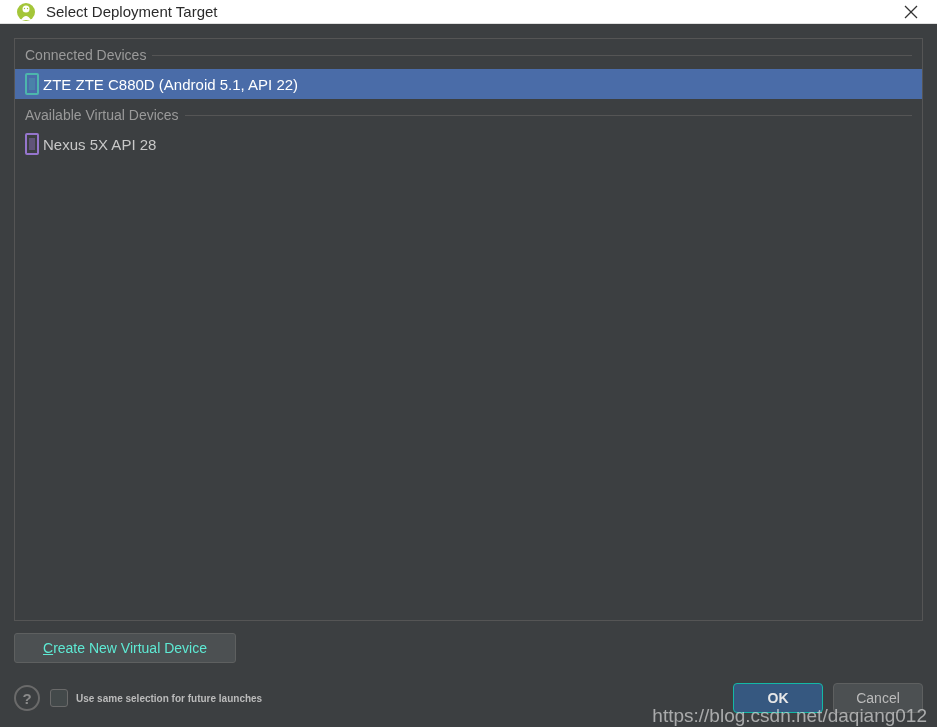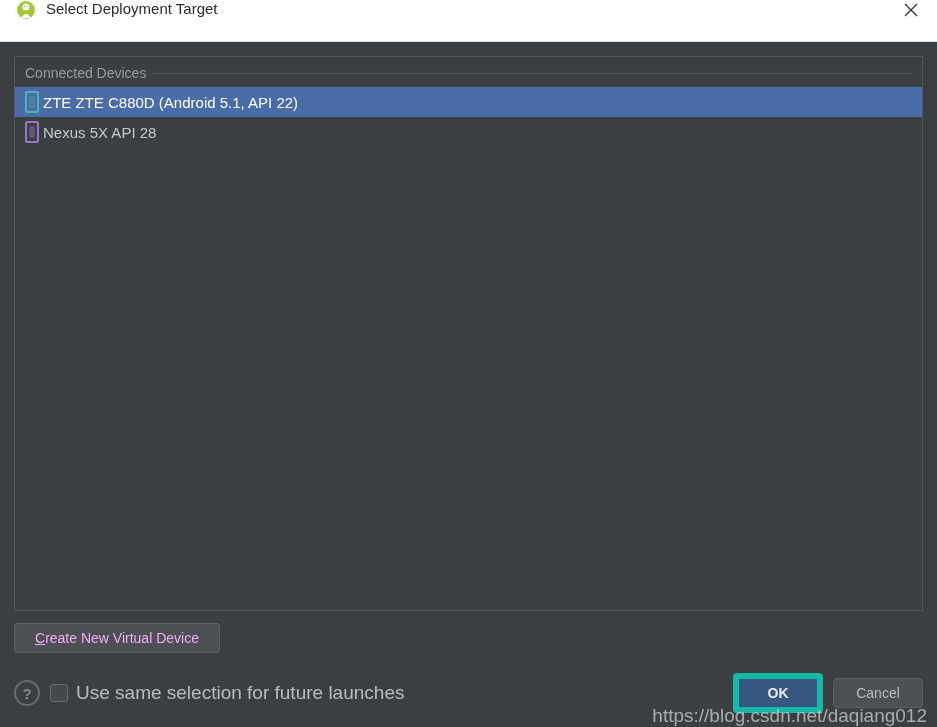--- a/index.html
+++ b/index.html
@@ -10,23 +10,24 @@
     }
     body {
       width: 937px;
       height: 727px;
       background: #ffffff;
       display: flex;
       flex-direction: column;
       overflow: hidden;
     }
     .titlebar {
-      height: 42px;
+      height: 24px;
       background: #ffffff;
       display: flex;
+      align-items: center;
       padding: 0 16px;
       border-bottom: 1px solid #e0e0e0;
     }
     .titlebar-icon {
       width: 20px;
       height: 20px;
       margin-right: 10px;
       display: flex;
       align-items: center;
       justify-content: center;
@@ -118,23 +119,23 @@
       height: 12px;
       background: #9575cd;
       opacity: 0.4;
     }
     .below-panel {
       margin-top: 12px;
     }
     .btn {
       background: #4c5052;
       border: 1px solid #5e6060;
-      color: #f0abfc;
+      color: #5eead4;
       font-size: 14px;
-      padding: 6px 20px;
+      padding: 6px 28px;
       border-radius: 3px;
       cursor: pointer;
     }
     .btn .underline {
       text-decoration: underline;
     }
     .bottom-bar {
       display: flex;
       align-items: center;
       margin-top: 20px;
@@ -151,42 +152,43 @@
       color: #8a8a8a;
       font-size: 15px;
       cursor: pointer;
       font-weight: bold;
     }
     .checkbox-wrap {
       display: flex;
       align-items: center;
       gap: 8px;
       color: #bbbbbb;
-      font-size: 19px;
-      flex: 1;
-      cursor: pointer;
+      font-size: 10px;
+      flex: 1;
+      cursor: pointer;
+      font-weight: bold;
     }
     .checkbox {
       width: 18px;
       height: 18px;
       border: 1px solid #6a6a6a;
       border-radius: 3px;
       background: #43494a;
     }
     .dialog-btn {
       min-width: 90px;
       padding: 6px 20px;
       border-radius: 4px;
       font-size: 14px;
       cursor: pointer;
       text-align: center;
     }
     .dialog-btn.primary {
       background: #365880;
-      border: 6px solid #14b8a6;
+      border: 1px solid #14b8a6;
       color: #e8e8e8;
       font-weight: bold;
     }
     .dialog-btn.secondary {
       background: #4c5052;
       border: 1px solid #5e6060;
       color: #bbbbbb;
       text-align: center;
     }
     .watermark {
@@ -234,20 +236,23 @@
 
     <div class="section-header">
       <span>Connected Devices</span>
     </div>
 
     <div class="device-row selected">
       <div class="device-icon teal"></div>
       <span>ZTE ZTE C880D (Android 5.1, API 22)</span>
     </div>
 
+    <div class="section-header">
+      <span>Available Virtual Devices</span>
+    </div>
 
     <div class="device-row">
       <div class="device-icon purple"></div>
       <span>Nexus 5X API 28</span>
     </div>
 
   </div>
 
   <div class="below-panel">
     <button class="btn"><span class="underline">C</span><span>reate New Virtual Device</span></button>

